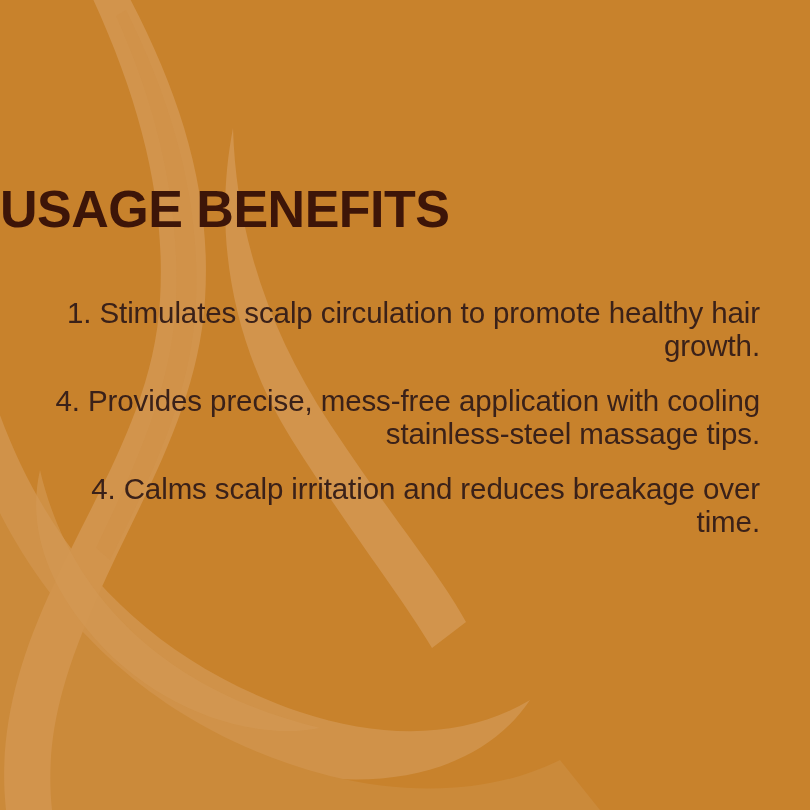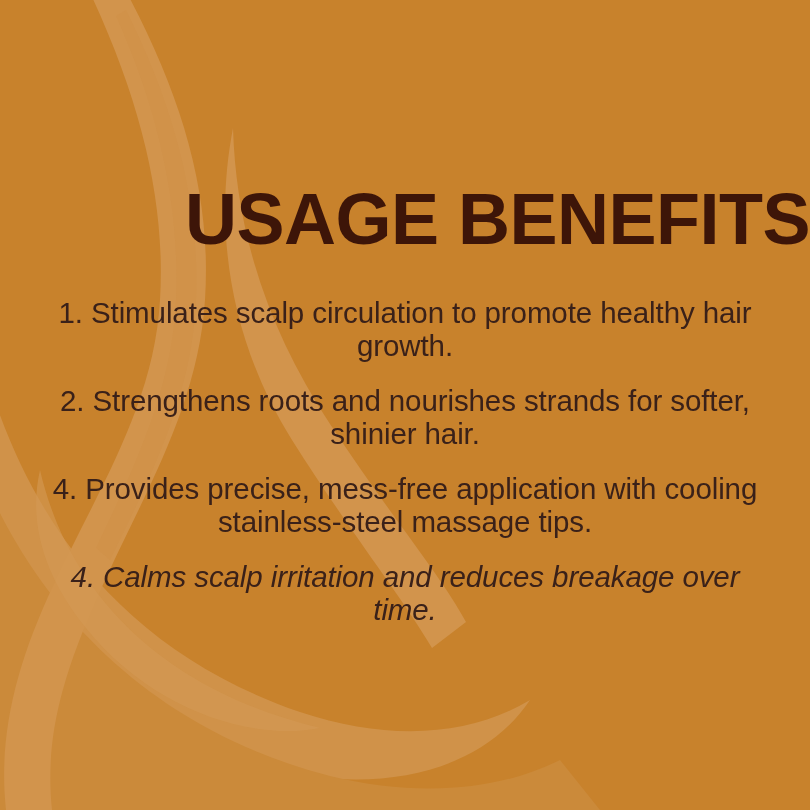--- a/index.html
+++ b/index.html
@@ -26,49 +26,48 @@
   #content {
     position: absolute;
     inset: 0;
     z-index: 2;
   }
   #page-title {
     position: absolute;
     top: 182px;
     left: 0;
     width: 810px;
-    text-align: right;
-    font-size: 72px;
+    text-align: left;
+    font-size: 52px;
     font-weight: 700;
     letter-spacing: -0.5px;
     color: #3d1508;
     line-height: 1.05;
     margin: 0;
   }
   #benefits-list {
     position: absolute;
     top: 296px;
     left: 50px;
     width: 710px;
     list-style: none;
     margin: 0;
     padding: 0;
   }
   .benefit-item {
-    text-align: center;
+    text-align: right;
     font-size: 29.5px;
     line-height: 1.12;
     color: #3a2119;
     margin: 0 0 22px 0;
     padding: 0;
     letter-spacing: -0.1px;
   }
   .benefit-item:last-child {
     margin-bottom: 0;
-    font-style: italic;
   }
 </style>
 </head>
 <body>
 
 <div id="poster">
 
   <svg id="bg-svg" viewBox="0 0 810 810" preserveAspectRatio="none" aria-hidden="true">
 
     <rect x="0" y="0" width="810" height="810" fill="#c8822c"></rect>
@@ -113,19 +112,18 @@
              C 250 742, 150 708, 86 628
              C 44 576, 28 522, 40 470 Z" fill="#d49a55" opacity="0.6"></path>
   </svg>
 
   <div id="content">
 
     <h1 id="page-title">USAGE BENEFITS</h1>
 
     <ul id="benefits-list">
       <li class="benefit-item">1. Stimulates scalp circulation to promote healthy hair growth.</li>
-      <li class="benefit-item">2. Strengthens roots and nourishes strands for softer, shinier hair.</li>
       <li class="benefit-item">4. Provides precise, mess-free application with cooling stainless-steel massage tips.</li>
       <li class="benefit-item">4. Calms scalp irritation and reduces breakage over time.</li>
     </ul>
 
   </div>
 </div>
 
 </body></html>

